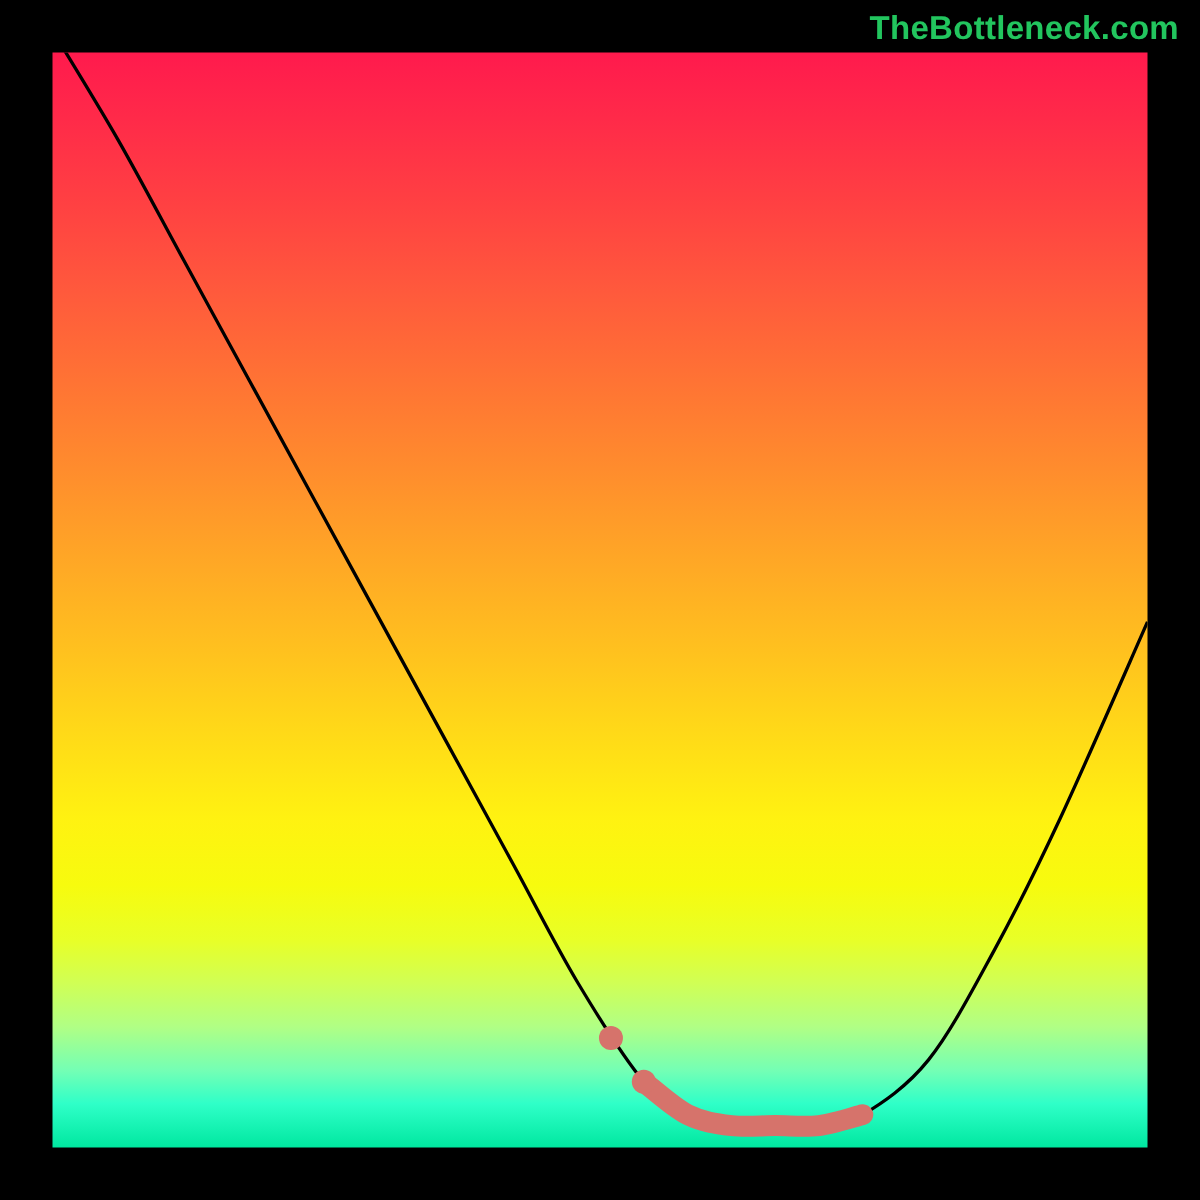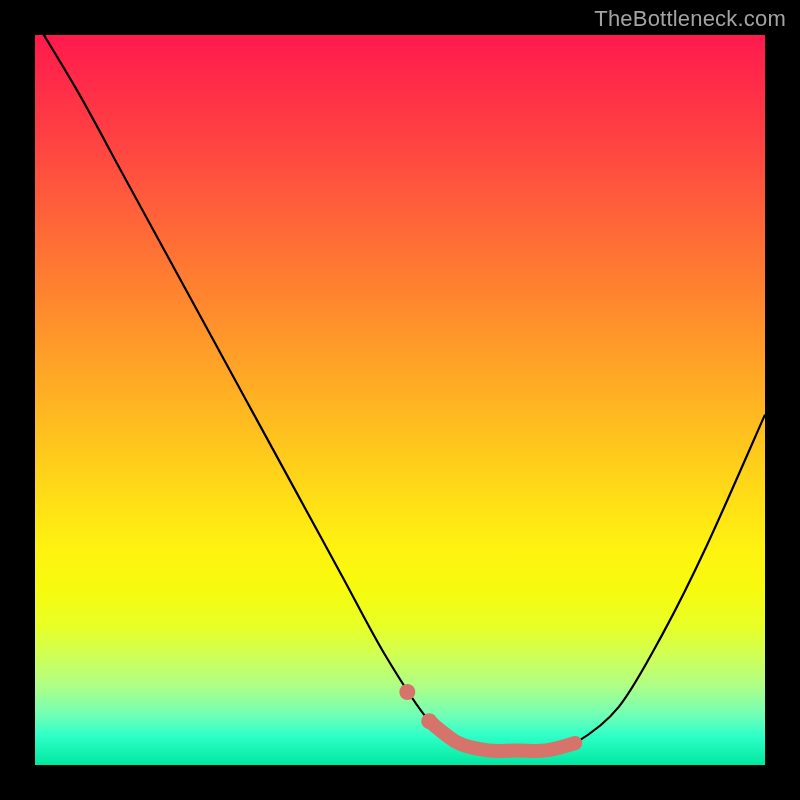--- a/index.html
+++ b/index.html
@@ -35,22 +35,22 @@
       #73ffb5 93%,
       #2fffc8 96%,
       #00e8a0 100%
     );
   }
   .watermark {
     position: absolute;
     top: 6px;
     right: 14px;
     font-size: 22px;
-    font-weight: 400;
-    color: #a3a3a3;
+    font-weight: 700;
+    color: #22c55e;
     letter-spacing: 0.2px;
   }
   svg.curve {
     position: absolute;
     left: 0;
     top: 0;
     width: 730px;
     height: 730px;
   }
   .curve-path {

